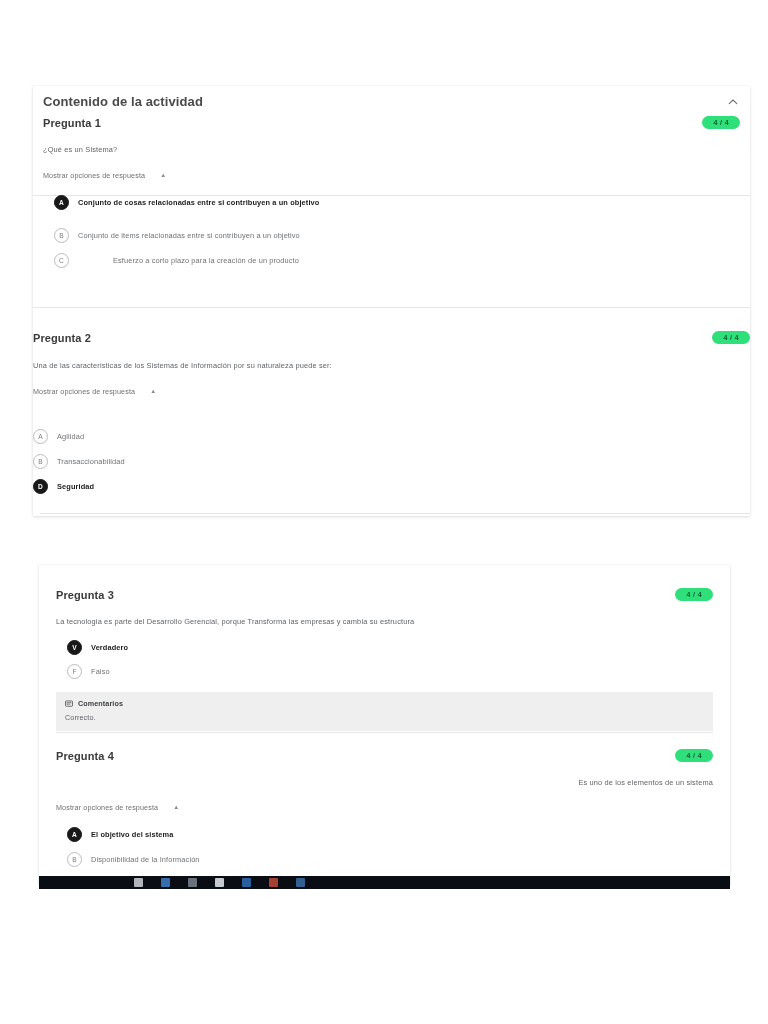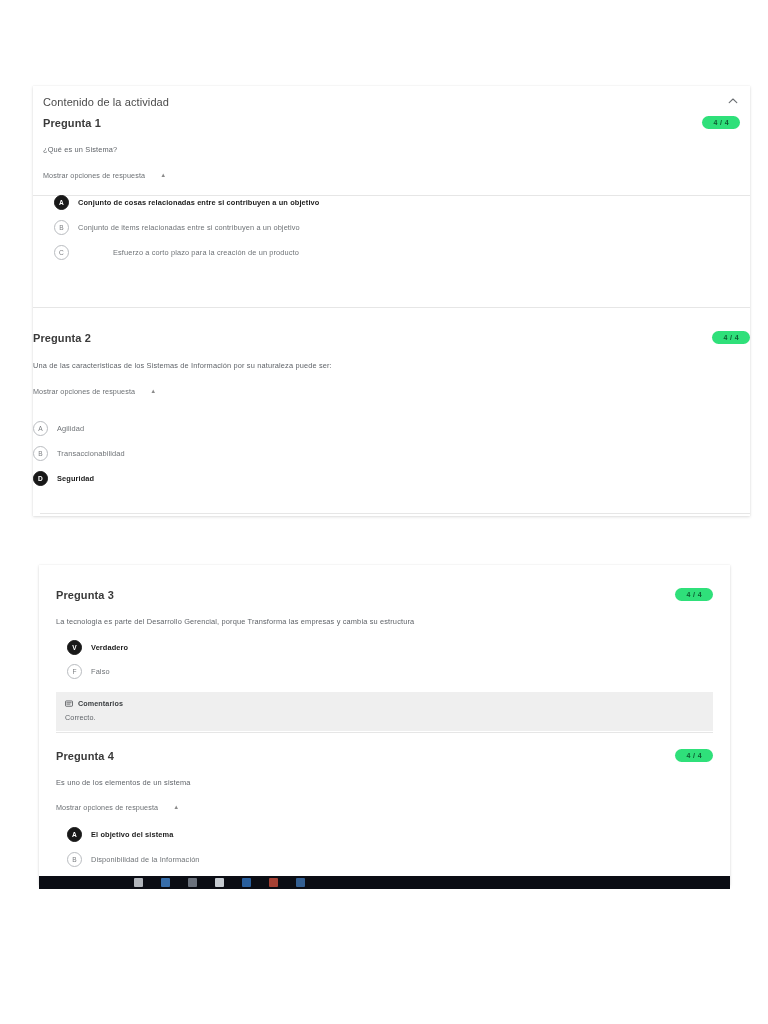--- a/index.html
+++ b/index.html
@@ -22,23 +22,24 @@
     background: #ffffff;
   }
   .panel-shadow {
     box-shadow: 0 1px 3px rgba(0,0,0,0.13), 0 0 1px rgba(0,0,0,0.10);
   }
 
   .section-head {
     display: flex;
     align-items: flex-end;
     justify-content: space-between;
-    font-size: 11px;
+    font-size: 13px;
     color: #4a4a4a;
     letter-spacing: .1px;
+    font-weight: bold;
   }
   .chev {
     width: 14px;
     height: 14px;
     display: inline-block;
     position: relative;
   }
   .chev svg { display:block; }
 
   .hr {
@@ -232,21 +233,21 @@
     <div class="q-text" style="margin-top:16px;">¿Qué es un Sistema?</div>
     <div class="toggle-opts" style="margin-top:17px;">
       <span>Mostrar opciones de respuesta</span>
       <span class="caret">▲</span>
     </div>
 
     <div class="opt sel" style="margin-top:13px; margin-left:11px;">
       <span class="bullet filled">A</span>
       <span class="opt-label">Conjunto de cosas relacionadas entre si contribuyen a un objetivo</span>
     </div>
-    <div class="opt" style="margin-top:10px; margin-left:11px;">
+    <div class="opt" style="margin-top:18px; margin-left:11px;">
       <span class="bullet empty">B</span>
       <span class="opt-label">Conjunto de items relacionadas entre si contribuyen a un objetivo</span>
     </div>
     <div class="opt" style="margin-top:10px; margin-left:11px;gap:44px;">
       <span class="bullet empty">C</span>
       <span class="opt-label">Esfuerzo a corto plazo para la creación de un producto</span>
     </div>
   </div>
 
   <div class="hr" id="rule-a2"></div>
@@ -255,21 +256,21 @@
     <div class="q-head">
       <span class="q-title">Pregunta 2</span>
       <span class="badge">4 / 4</span>
     </div>
     <div class="q-text" style="margin-top:17px;">Una de las caracteristicas de los Sistemas de Información por su naturaleza puede ser:</div>
     <div class="toggle-opts" style="margin-top:17px;">
       <span>Mostrar opciones de respuesta</span>
       <span class="caret">▲</span>
     </div>
 
-    <div class="opt" style="margin-top:23px;">
+    <div class="opt" style="margin-top:31px;">
       <span class="bullet empty">A</span>
       <span class="opt-label">Agilidad</span>
     </div>
     <div class="opt" style="margin-top:10px;">
       <span class="bullet empty">B</span>
       <span class="opt-label">Transaccionabilidad</span>
     </div>
     <div class="opt sel" style="margin-top:10px;">
       <span class="bullet filled">D</span>
       <span class="opt-label">Seguridad</span>
@@ -311,21 +312,21 @@
     </div>
   </div>
 
   <div class="hr" id="rule-b1"></div>
 
   <div id="q4">
     <div class="q-head">
       <span class="q-title">Pregunta 4</span>
       <span class="badge">4 / 4</span>
     </div>
-    <div class="q-text" style="margin-top:16px;">Es uno de los elementos de un sistema</div>
+    <div class="q-text" style="margin-top:16px;text-align:right;">Es uno de los elementos de un sistema</div>
     <div class="toggle-opts" style="margin-top:16px;">
       <span>Mostrar opciones de respuesta</span>
       <span class="caret">▲</span>
     </div>
 
     <div class="opt sel" style="margin-top:13px; margin-left:11px;">
       <span class="bullet filled">A</span>
       <span class="opt-label">El objetivo del sistema</span>
     </div>
     <div class="opt" style="margin-top:10px; margin-left:11px;">

